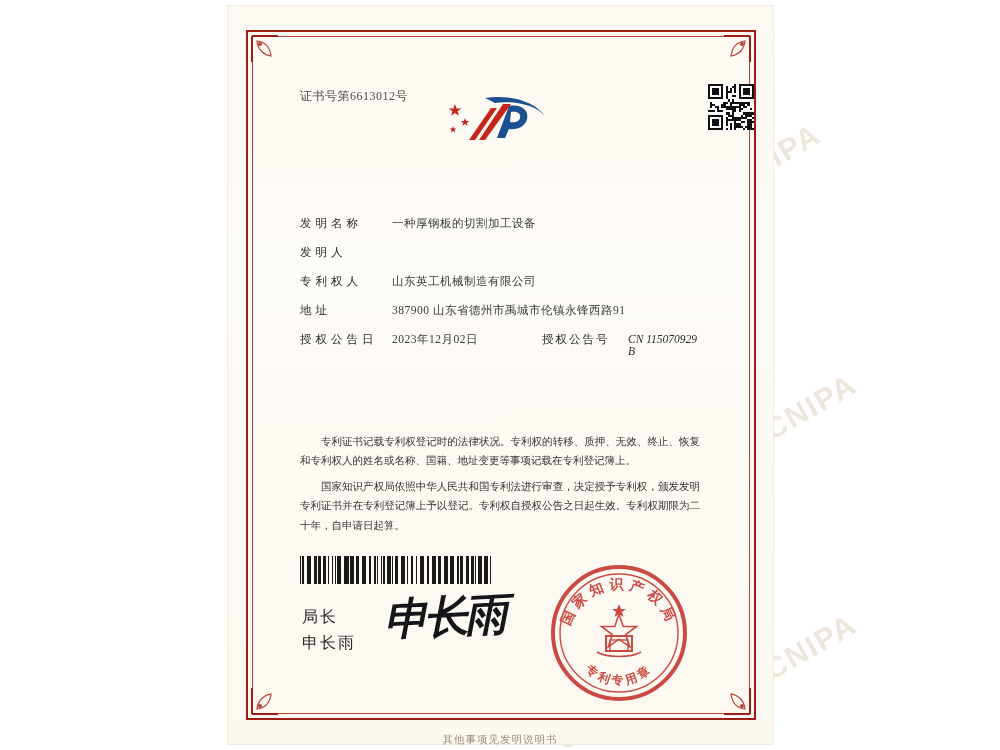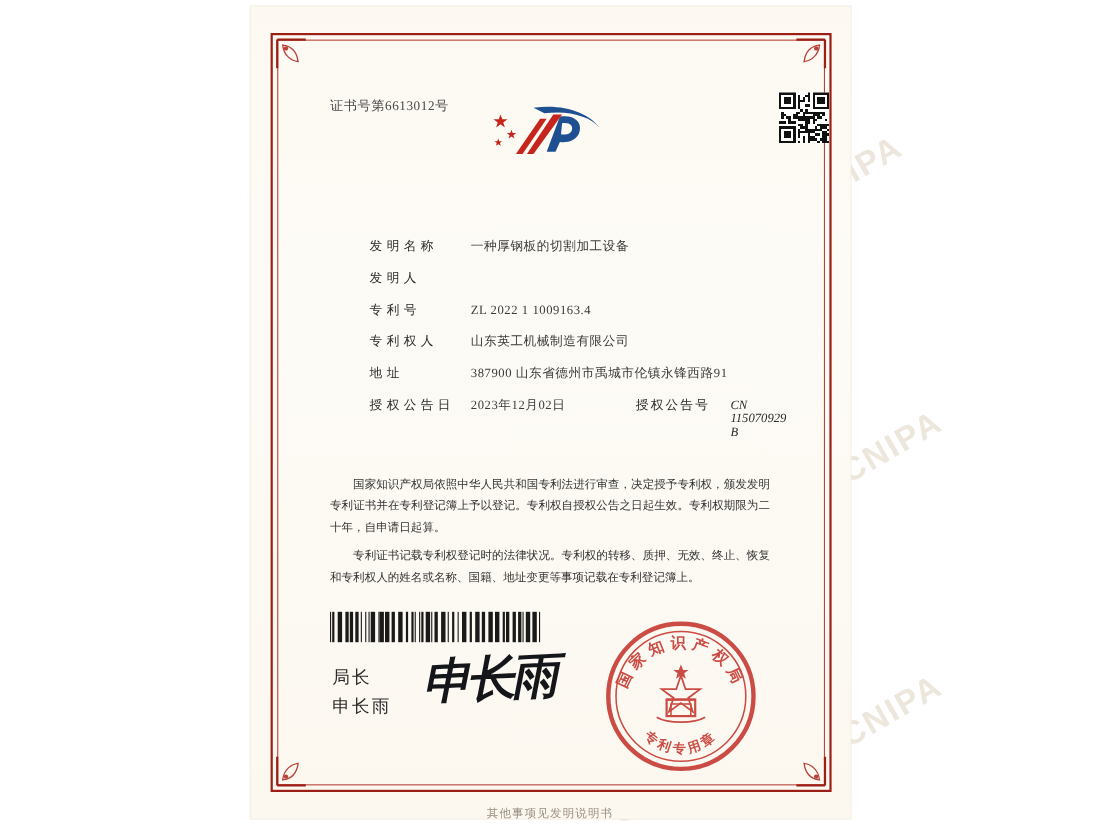--- a/index.html
+++ b/index.html
@@ -140,21 +140,20 @@
   .row {
     display: flex;
     align-items: baseline;
     height: 29px;
   }
   .row .label {
     width: 92px;
     flex: none;
     letter-spacing: 4px;
     color: #2b2b2b;
-    margin-left: 36px;
   }
   .row .value {
     flex: 1;
     color: #3a3a3a;
     letter-spacing: 0.5px;
   }
   .row.two .value1 { width: 150px; flex: none; }
   .row.two .label2 { width: 86px; flex: none; letter-spacing: 2px; }
   .row.two .value2 { flex: 1; font-style: italic; }
 
@@ -559,42 +558,38 @@
 
   <div class="fields">
     <div class="row">
       <div class="label">发明名称</div>
       <div class="value">一种厚钢板的切割加工设备</div>
     </div>
     <div class="row">
       <div class="label">发明人</div>
     </div>
     <div class="row">
-      <div class="label">专利号</div>
-      <div class="value">ZL 2022 1 1009163.4</div>
-    </div>
-    <div class="row">
       <div class="label">专利权人</div>
       <div class="value">山东英工机械制造有限公司</div>
     </div>
     <div class="row">
       <div class="label">地址</div>
       <div class="value">387900 山东省德州市禹城市伦镇永锋西路91</div>
     </div>
     <div class="row two">
       <div class="label">授权公告日</div>
       <div class="value value1">2023年12月02日</div>
       <div class="label2">授权公告号</div>
       <div class="value2">CN 115070929 B</div>
     </div>
   </div>
 
   <div class="body-text">
+    <p>专利证书记载专利权登记时的法律状况。专利权的转移、质押、无效、终止、恢复和专利权人的姓名或名称、国籍、地址变更等事项记载在专利登记簿上。</p>
     <p>国家知识产权局依照中华人民共和国专利法进行审查，决定授予专利权，颁发发明专利证书并在专利登记簿上予以登记。专利权自授权公告之日起生效。专利权期限为二十年，自申请日起算。</p>
-    <p>专利证书记载专利权登记时的法律状况。专利权的转移、质押、无效、终止、恢复和专利权人的姓名或名称、国籍、地址变更等事项记载在专利登记簿上。</p>
   </div>
 
   <div class="barcode" id="barcode">
       <i style="width: 1px;"></i>
       <i style="width: 1px; background: transparent;"></i>
       <i style="width: 2px;"></i>
       <i style="width: 3px; background: transparent;"></i>
       <i style="width: 4px;"></i>
       <i style="width: 3px; background: transparent;"></i>
       <i style="width: 3px;"></i>

